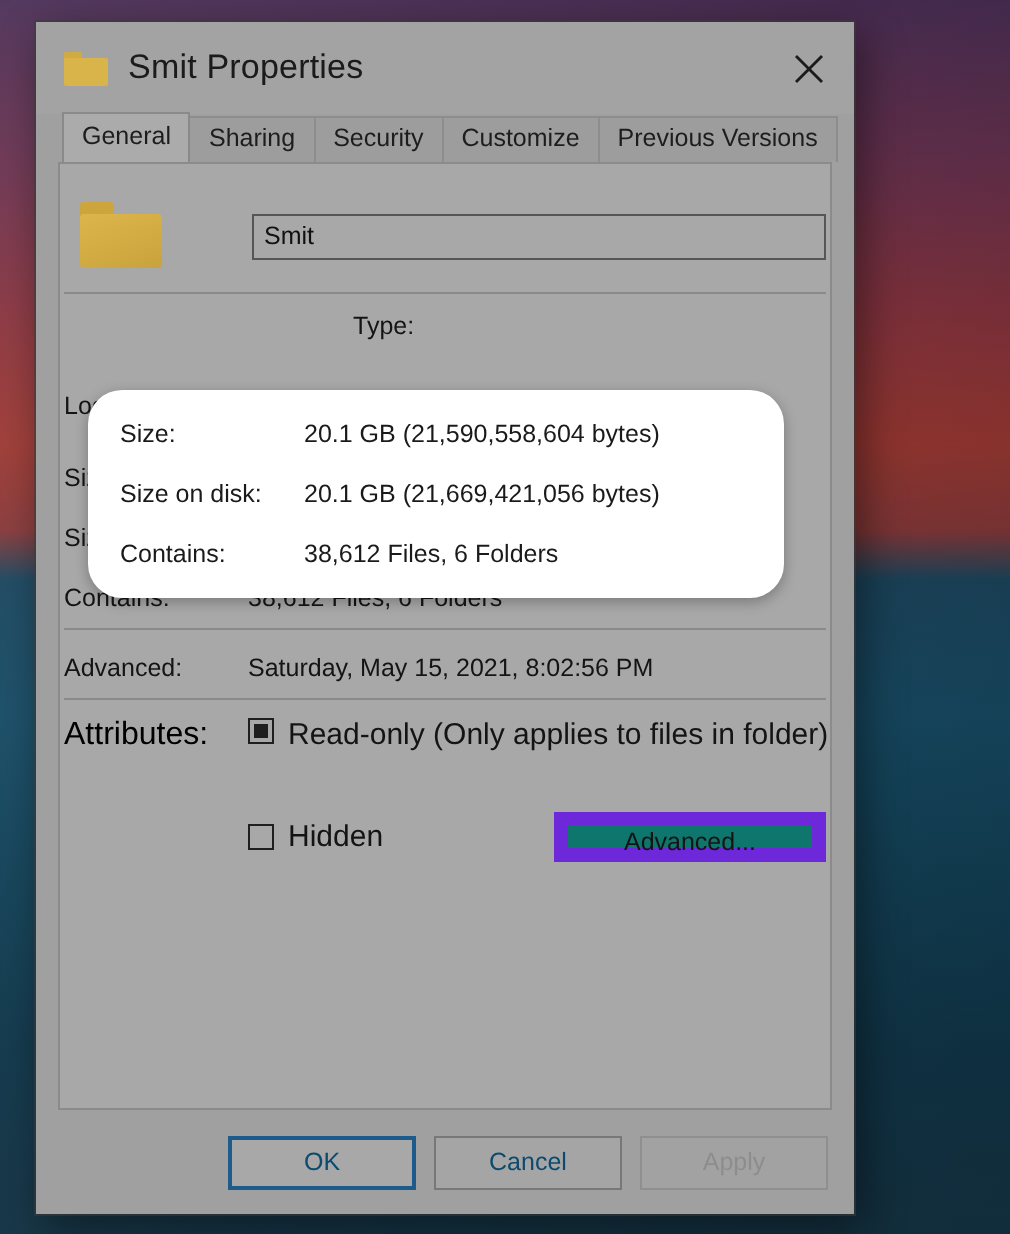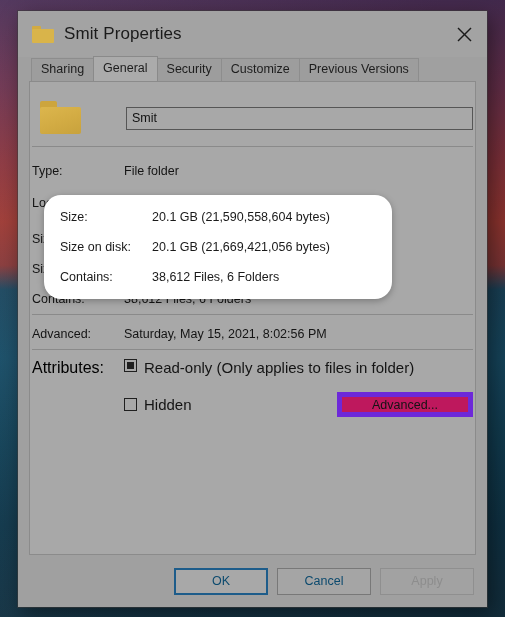--- a/index.html
+++ b/index.html
@@ -36,21 +36,21 @@
     inset: 0;
     background:
       linear-gradient(115deg, rgba(255,255,255,0.05) 0%, rgba(0,0,0,0.10) 55%, rgba(0,0,0,0.22) 100%);
   }
 
   
   #dialog {
     position: absolute;
     left: 18px;
     top: 11px;
-    width: 469px;
+    width: 409px;
     height: 596px;
     background: #a0a0a0;
     box-shadow: 0 0 0 1px rgba(60,60,60,0.55), 4px 6px 20px rgba(0,0,0,0.45);
     display: flex;
     flex-direction: column;
   }
 
   
   #titlebar {
     height: 46px;
@@ -202,21 +202,21 @@
 
   .divider {
     height: 0;
     border-top: 1px solid #8a8a8a;
     margin: 0;
   }
 
   #type-row, #location-row {
     height: 30px;
   }
-  #type-row { margin-top: 9px; }
+  #type-row { margin-top: 9px; flex-direction: column; }
   #location-row { margin-top: 2px; }
 
   
   #size-block {
     padding-top: 6px;
   }
   #size-block .row { height: 30px; }
 
   #created-row { height: 30px; margin-top: 4px; }
 
@@ -225,21 +225,21 @@
     padding-top: 9px;
   }
   #attr-row-1 {
     display: flex;
     height: 26px;
   }
   #attr-row-2 {
     display: flex;
     align-items: center;
     height: 30px;
-    margin-top: 4px;
+    margin-top: 18px;
   }
   .checkbox {
     width: 13px;
     height: 13px;
     flex: 0 0 13px;
     border: 1px solid #1f1f1f;
     background: #a8a8a8;
     margin-right: 7px;
     position: relative;
     box-sizing: border-box;
@@ -254,22 +254,22 @@
   }
   .attr-text {
     font-size: 15px;
     color: #141414;
     white-space: nowrap;
   }
   #advanced-button {
     margin-left: auto;
     width: 136px;
     height: 25px;
-    background: #be185d;
-    border: 5px solid #6d28d9;
+    background: #0f766e;
+    border: 7px solid #6d28d9;
     font-family: "Liberation Sans", sans-serif;
     font-size: 12.5px;
     color: #141414;
     cursor: default;
   }
 
   
   #highlight-callout {
     position: absolute;
     left: 14px;
@@ -339,22 +339,22 @@
     <div id="window-title">Smit Properties</div>
     <div id="close-button">
       <svg width="17" height="17" viewBox="0 0 17 17" aria-hidden="true">
         <line x1="2" y1="2" x2="15" y2="15" stroke="#1b1b1b" stroke-width="1.4"></line>
         <line x1="15" y1="2" x2="2" y2="15" stroke="#1b1b1b" stroke-width="1.4"></line>
       </svg>
     </div>
   </div>
 
   <div id="tabstrip">
+    <div class="tab-item active">General</div>
     <div class="tab-item">Sharing</div>
-    <div class="tab-item active">General</div>
     <div class="tab-item">Security</div>
     <div class="tab-item">Customize</div>
     <div class="tab-item">Previous Versions</div>
   </div>
 
   <div id="tabpanel">
 
     <div id="name-row">
       <div id="big-folder-icon">
         <div class="tab"></div>

